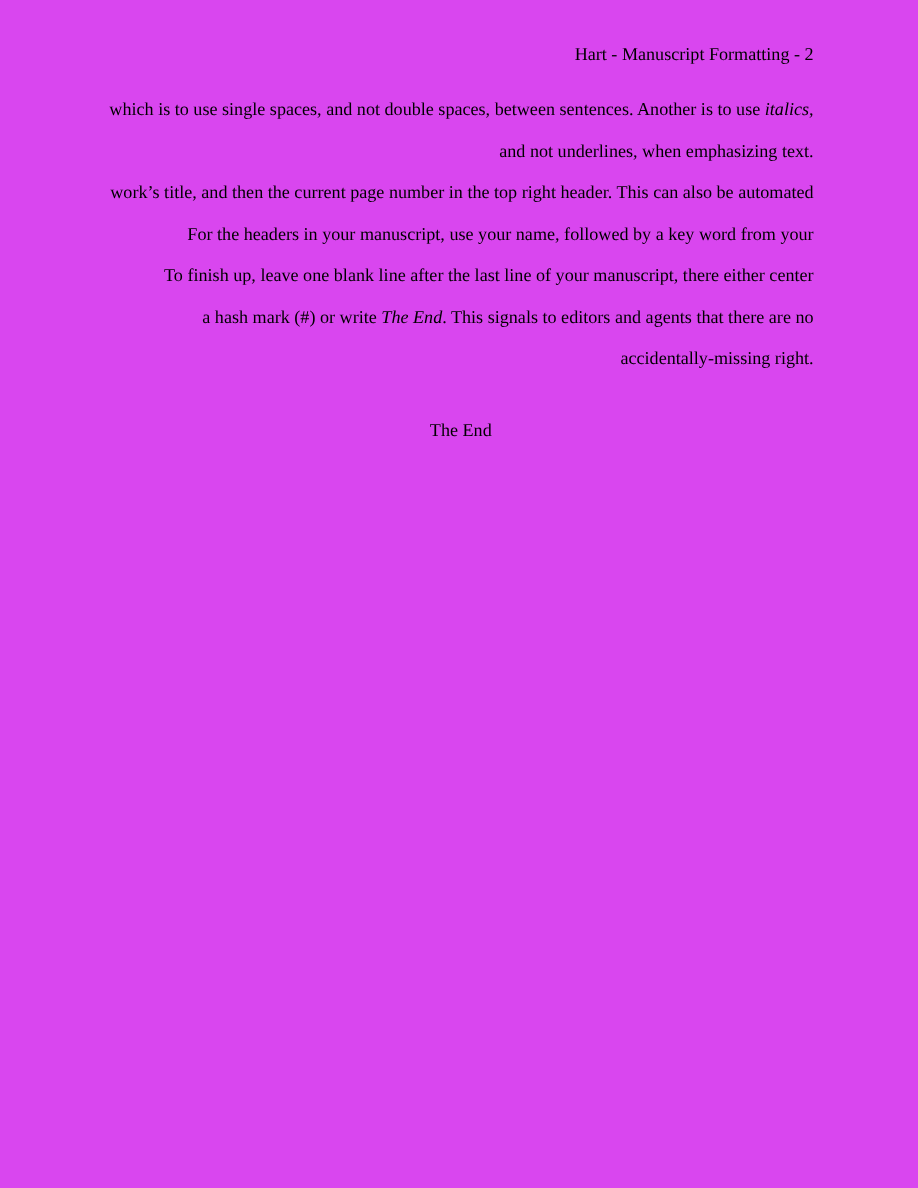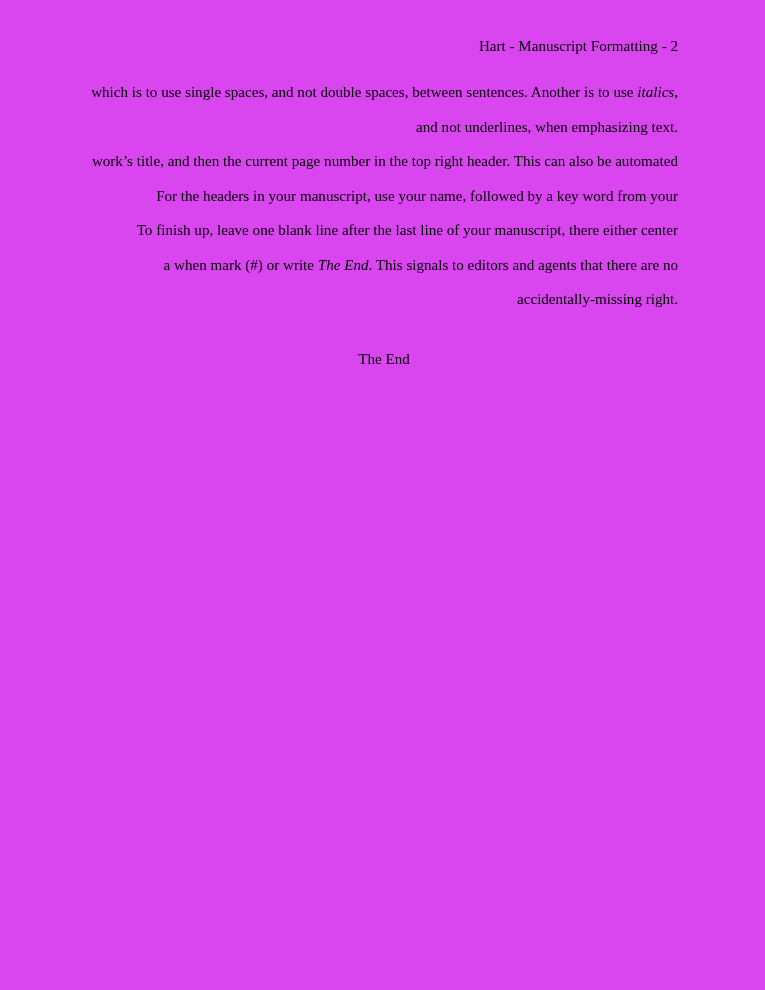--- a/index.html
+++ b/index.html
@@ -59,18 +59,18 @@
   <div class="paragraph">
         <div class="line"><span>which is to use single spaces, and not double spaces, between sentences. Another is to use </span><em>italics</em><span>,</span></div>
         <div class="line"><span>and not underlines, when emphasizing text.</span></div>
       </div>
       <div class="paragraph">
         <div class="line"><span>work’s title, and then the current page number in the top right header. This can also be automated</span></div>
         <div class="line indent"><span>For the headers in your manuscript, use your name, followed by a key word from your</span></div>
       </div>
       <div class="paragraph">
         <div class="line indent"><span>To finish up, leave one blank line after the last line of your manuscript, there either center</span></div>
-        <div class="line"><span>a when mark (#) or write </span><em>The End</em><span>. This signals to editors and agents that there are no</span></div>
+        <div class="line"><span>a hash mark (#) or write </span><em>The End</em><span>. This signals to editors and agents that there are no</span></div>
         <div class="line"><span>accidentally-missing right.</span></div>
       </div>
       <div class="closing-line">The End</div>
     </div>
 </div>
 
 </body></html>

